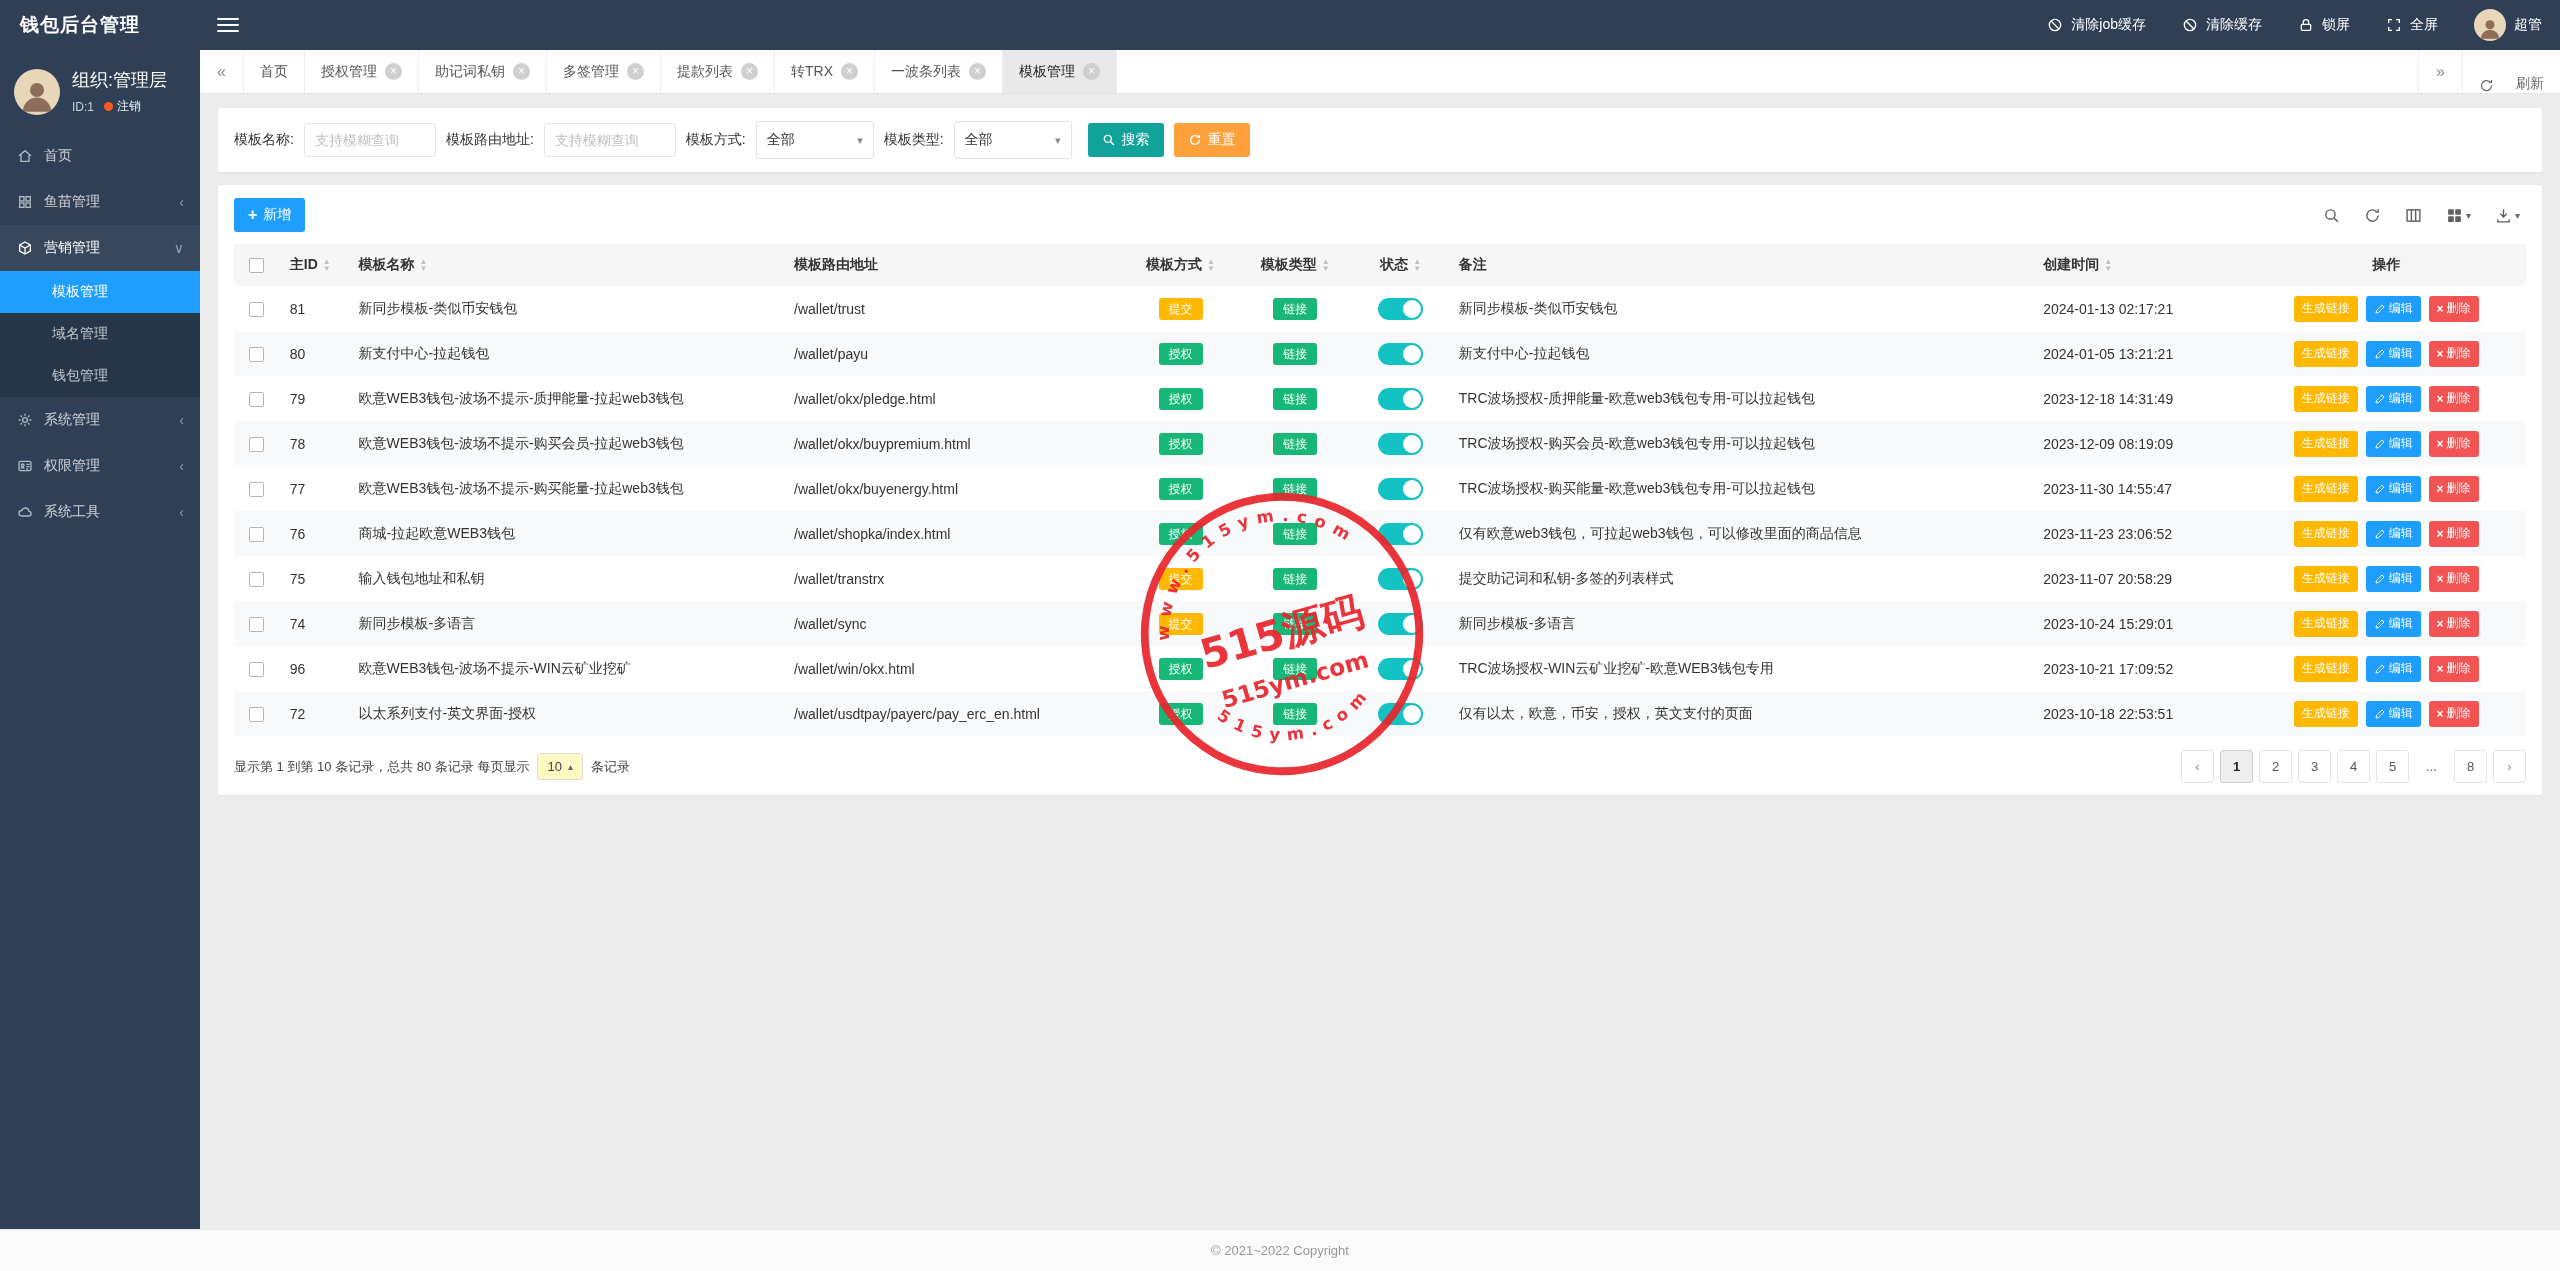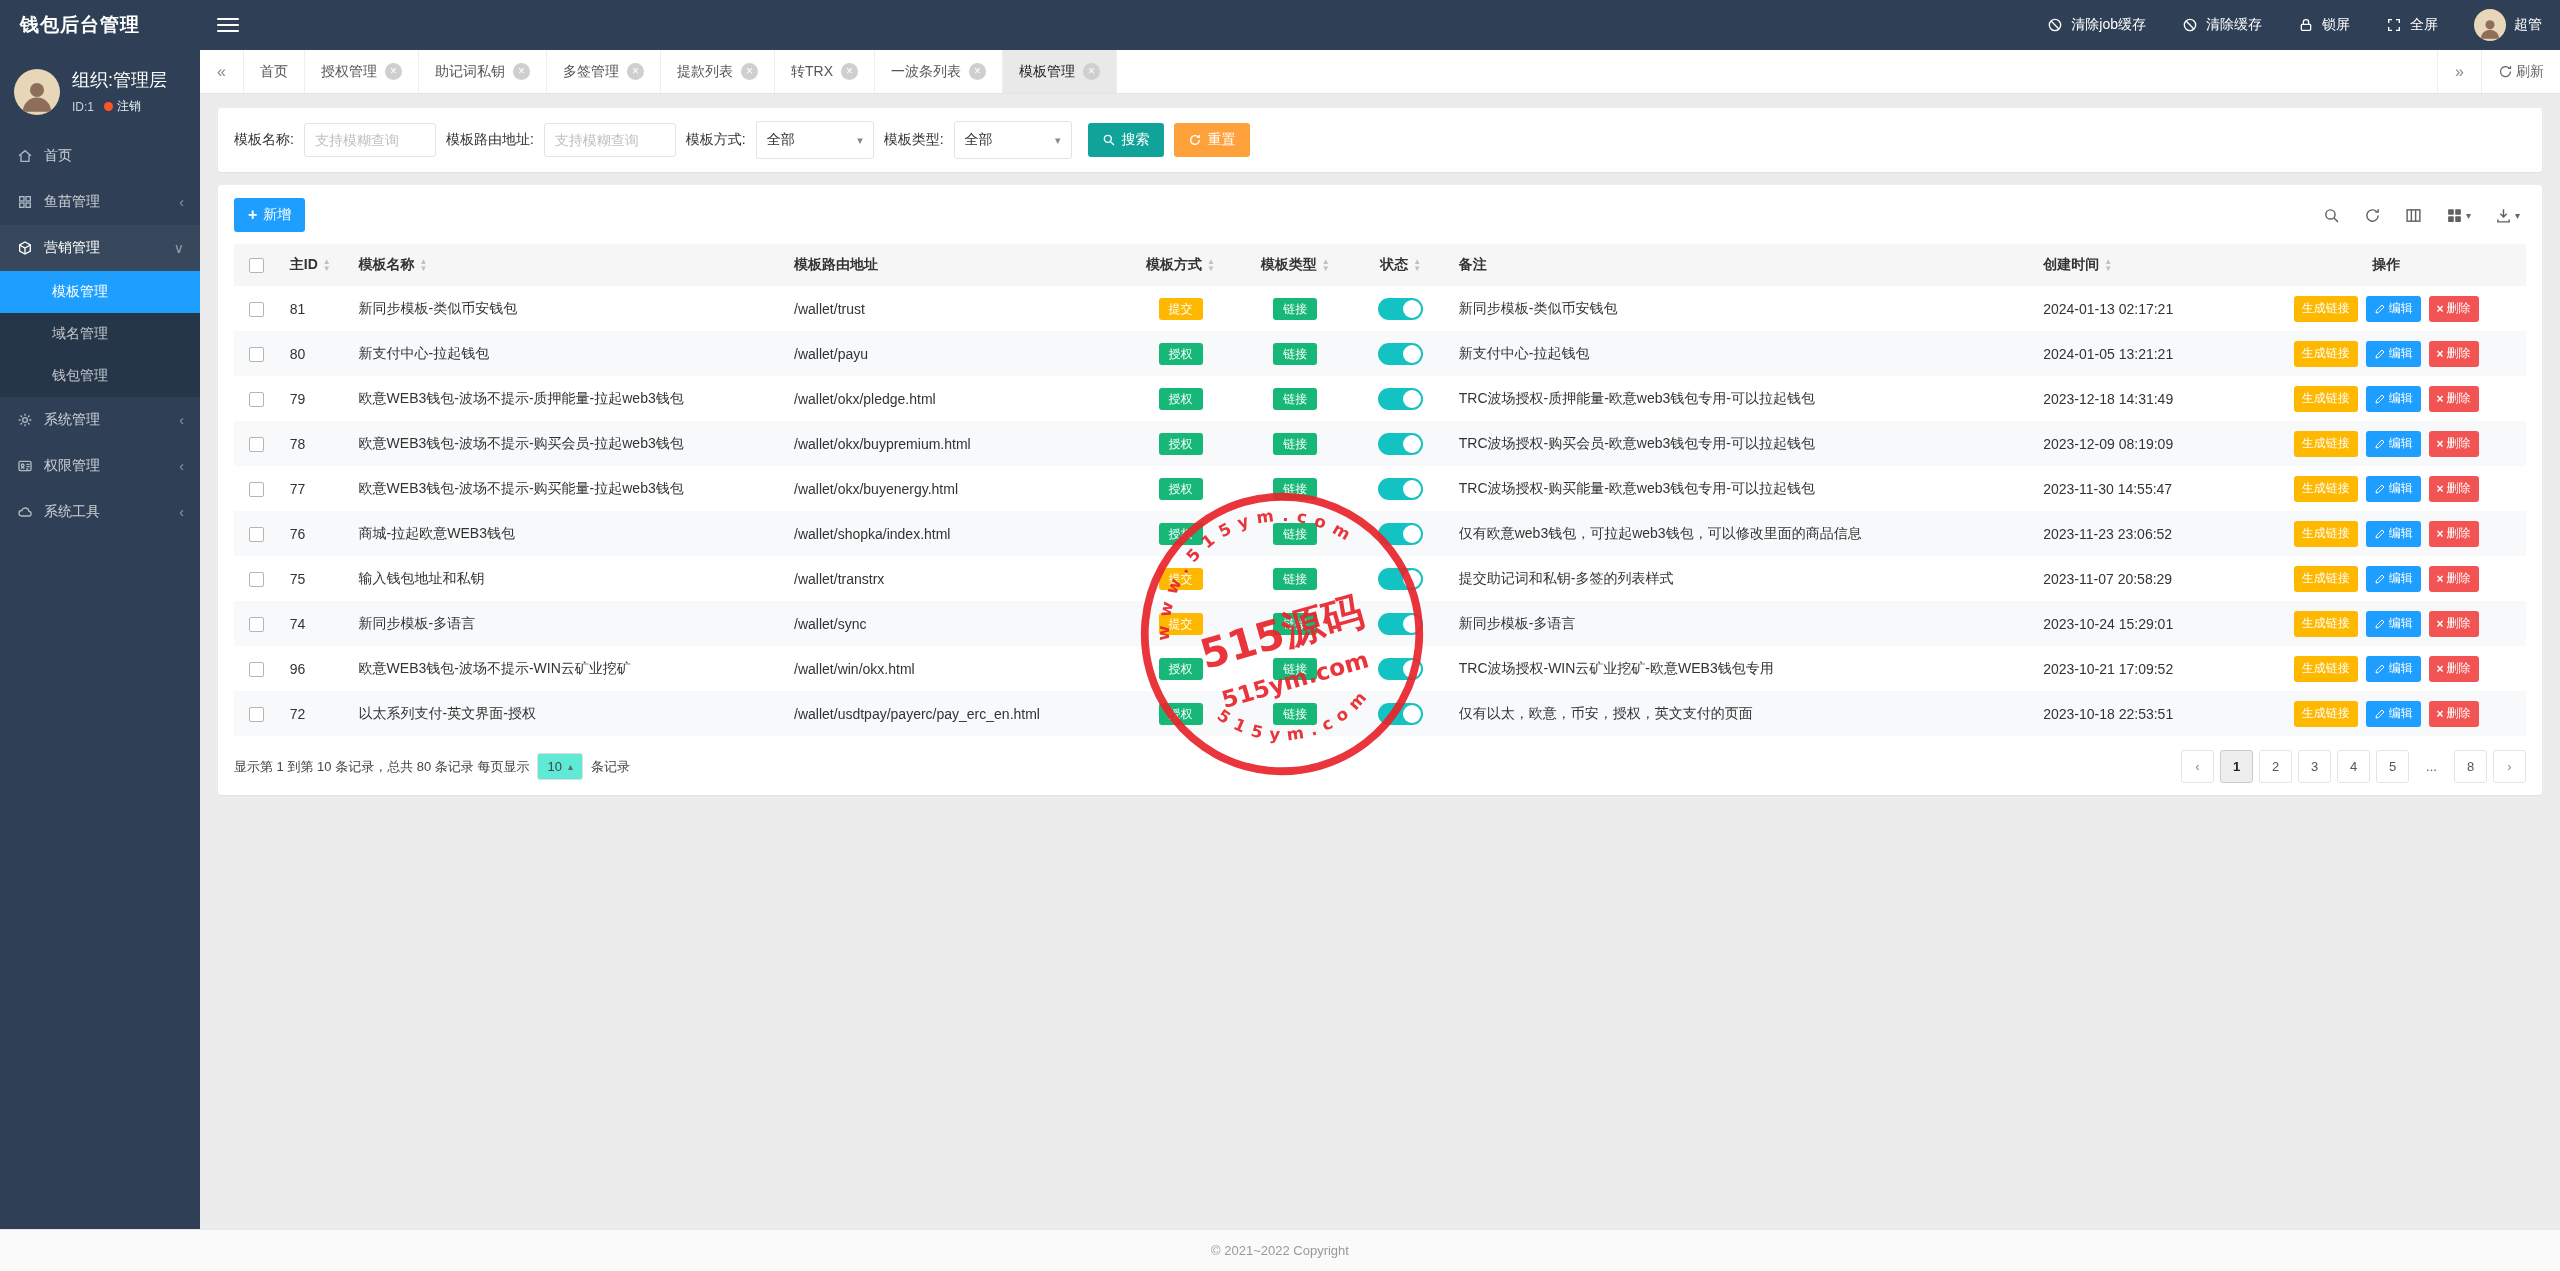--- a/index.html
+++ b/index.html
@@ -36,21 +36,21 @@
 
 .main{position:absolute;top:50px;left:200px;right:0;bottom:42px;display:flex;flex-direction:column;overflow:hidden;}
 .tabbar{flex:0 0 44px;background:#fff;border-bottom:1px solid #e4e4e4;display:flex;align-items:stretch;}
 .tab-arrow{width:44px;display:flex;align-items:center;justify-content:center;color:#888;font-size:16px;cursor:pointer;}
 .tab-arrow.left{border-right:1px solid #eee;}
 .tab-arrow.right{border-left:1px solid #eee;margin-left:auto;}
 .tab-list{display:flex;align-items:stretch;overflow:hidden;}
 .tab{display:flex;align-items:center;gap:8px;padding:0 16px;border-right:1px solid #eee;color:#555;font-size:14px;cursor:pointer;white-space:nowrap;}
 .tab.active{background:#e9e9e9;color:#222;}
 .tab-close{width:17px;height:17px;border-radius:50%;background:#cfcfcf;color:#fff;font-size:12px;line-height:17px;text-align:center;}
-.tab-refresh{display:flex;align-items:center;gap:3px;padding:0 16px;color:#666;font-size:14px;border-left:1px solid #eee;cursor:pointer;}
+.tab-refresh{display:flex;align-items:flex-end;gap:22px;padding:0 16px;color:#666;font-size:14px;border-left:1px solid #eee;cursor:pointer;}
 
 .content{flex:1;padding:14px 18px;display:flex;flex-direction:column;gap:13px;overflow:hidden;}
 .card{background:#fff;border-radius:3px;box-shadow:0 1px 2px rgba(0,0,0,.05);}
 
 
 .filter-card{flex:0 0 auto;display:flex;align-items:center;gap:10px;padding:13px 16px;}
 .f-label{color:#333;white-space:nowrap;}
 .f-input{width:132px;height:34px;border:1px solid #e3e3e3;border-radius:3px;padding:0 10px;font-size:14px;font-family:inherit;color:#333;outline:none;}
 .f-input::placeholder{color:#c0c0c0;}
 .f-select{width:118px;height:34px;border:1px solid #e3e3e3;border-radius:3px;padding:18px 10px;display:flex;align-items:center;justify-content:space-between;cursor:pointer;background:#fff;}
@@ -81,21 +81,21 @@
 .badge-green{background:#16b777;}
 .toggle{position:relative;display:inline-block;width:45px;height:22px;border-radius:11px;background:#13c2c2;cursor:pointer;vertical-align:middle;}
 .toggle .knob{position:absolute;top:2px;right:2px;width:18px;height:18px;border-radius:50%;background:#fff;}
 .btn-mini{display:inline-flex;align-items:center;gap:3px;height:26px;padding:0 8px;border-radius:3px;color:#fff;font-size:12px;cursor:pointer;margin:0 2px;vertical-align:middle;}
 .btn-orange{background:#ffb800;}
 .btn-blue{background:#1e9fff;}
 .btn-red{background:#f25454;}
 .x-ic{font-weight:bold;}
 
 .table-footer{display:flex;align-items:center;margin-top:14px;font-size:13px;color:#444;}
-.page-size{display:inline-flex;align-items:center;gap:6px;border:1px solid #ddd;border-radius:3px;padding:5px 9px;margin:0 8px;cursor:pointer;background:#5eead4;}
+.page-size{display:inline-flex;align-items:center;gap:6px;border:1px solid #ddd;border-radius:3px;padding:5px 9px;margin:0 8px;cursor:pointer;background:#fef9c3;}
 .pagination{margin-left:auto;display:flex;gap:6px;align-items:center;}
 .page-btn{min-width:33px;height:33px;display:inline-flex;align-items:center;justify-content:center;border:1px solid #e4e4e4;border-radius:3px;background:#fff;color:#555;cursor:pointer;padding:0 6px;}
 .page-btn.active{background:#eee;border-color:#ccc;color:#222;font-weight:bold;}
 .page-btn.dots{border:none;background:transparent;cursor:default;}
 .page-btn.arrow{color:#888;}
 
 
 .footer{position:absolute;left:0;right:0;bottom:0;height:42px;background:#fafafa;border-top:1px solid #e8e8e8;display:flex;align-items:center;justify-content:center;color:#999;font-size:13px;z-index:25;}
 
 

